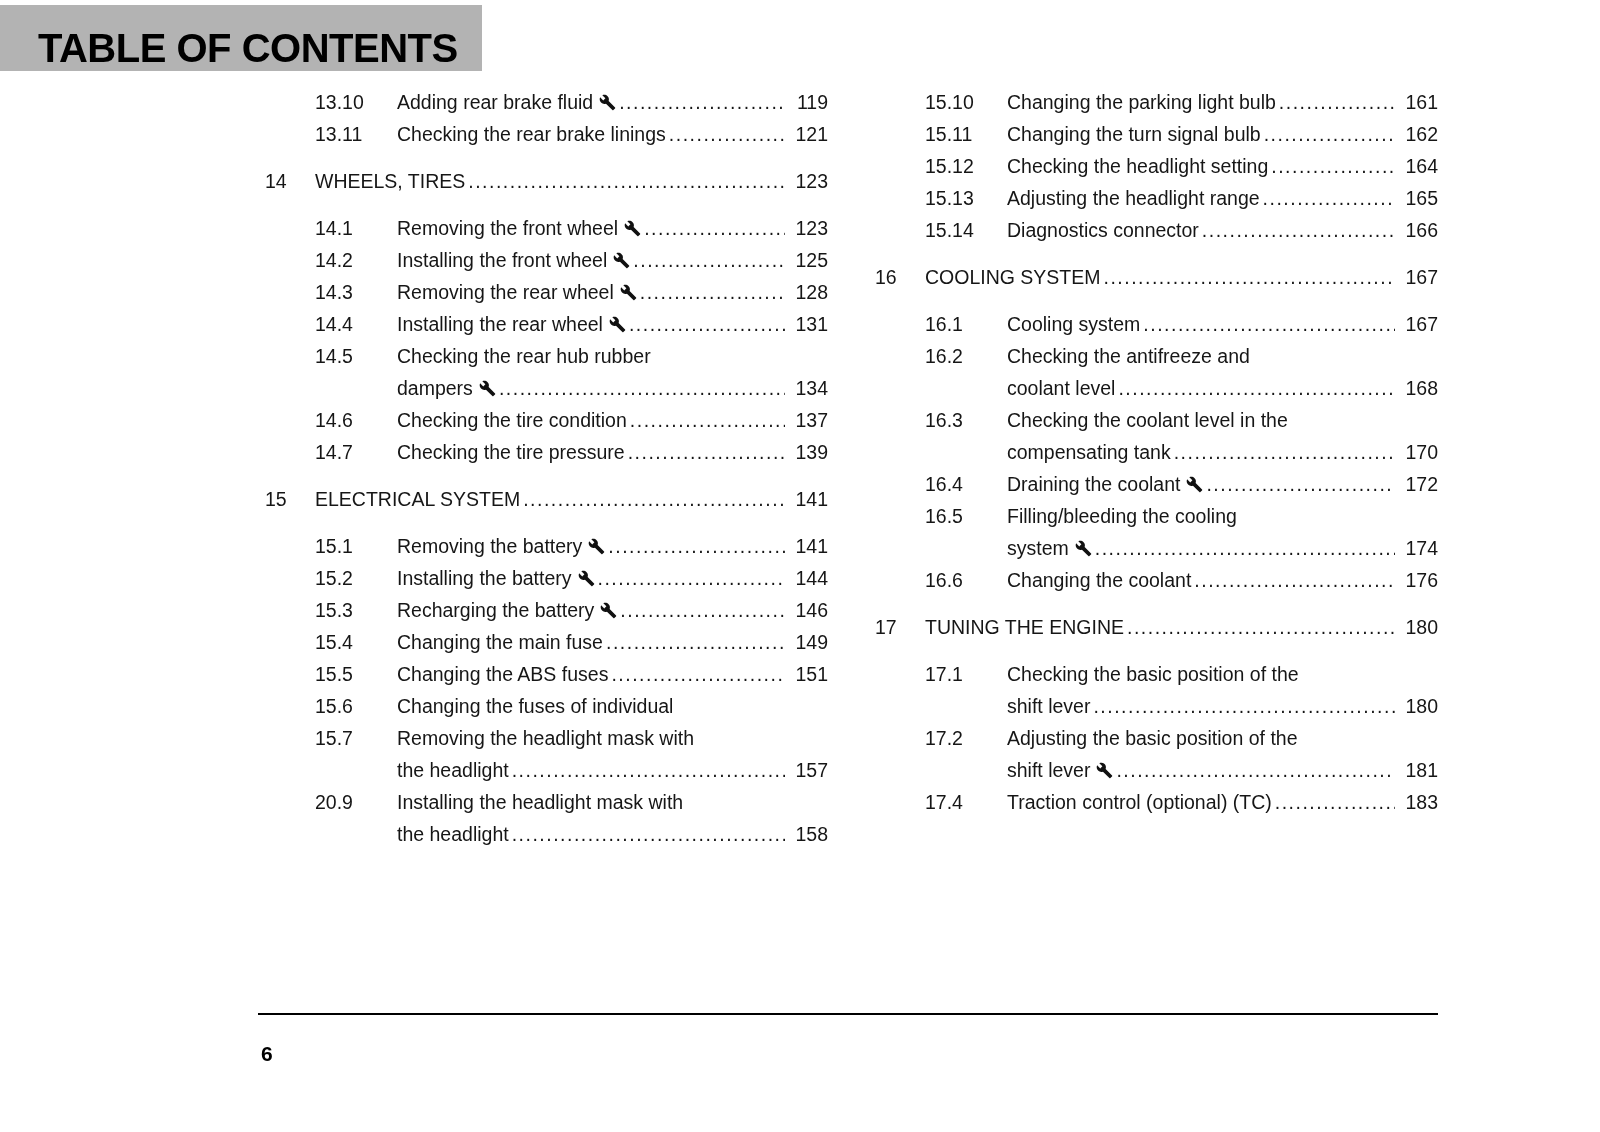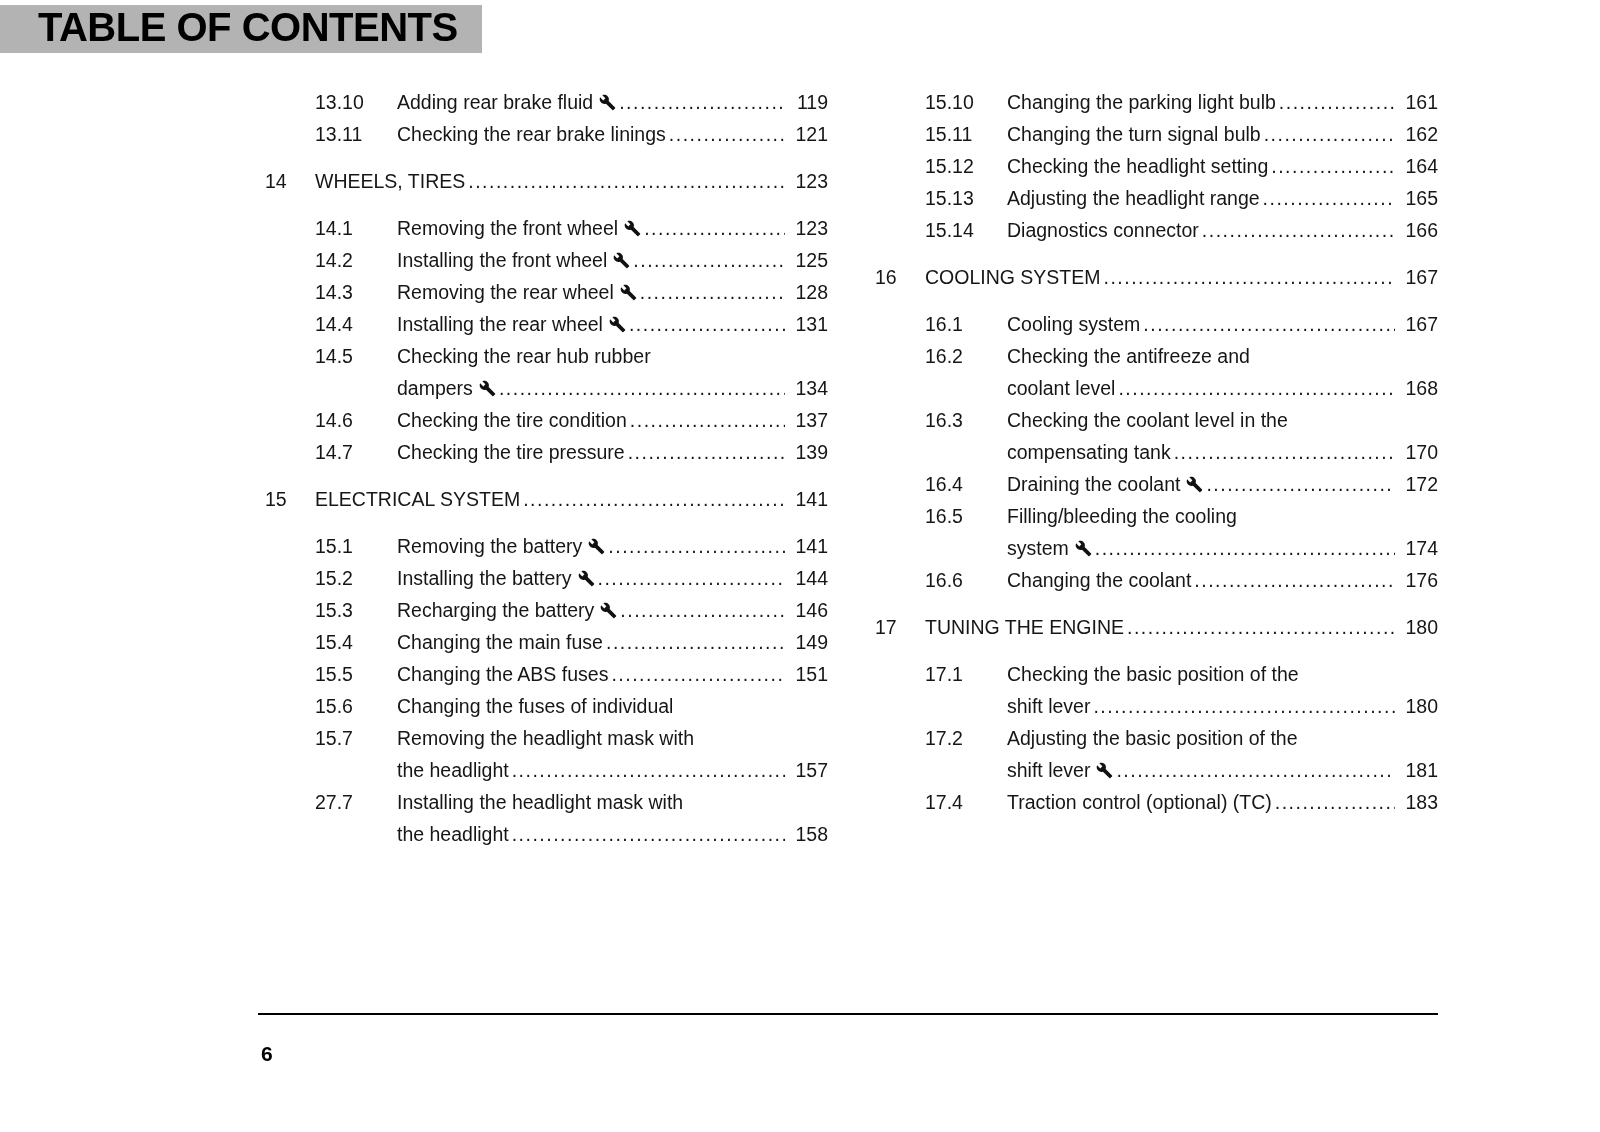--- a/index.html
+++ b/index.html
@@ -9,24 +9,24 @@
     background: #ffffff;
     color: #161616;
     font-family: "Liberation Sans", sans-serif;
     overflow: hidden;
   }
 
   
   .banner {
     position: absolute;
     left: 0; top: 5px;
-    width: 482px; height: 48px;
+    width: 482px; height: 66px;
     background: #b3b3b3;
     display: flex;
-    align-items: flex-start;
+    align-items: flex-end;
     padding-left: 38px;
   }
   .banner .title {
     font-size: 40px;
     font-weight: bold;
     color: #000000;
     letter-spacing: -0.5px;
     white-space: nowrap;
   }
 
@@ -315,21 +315,21 @@
             <span class="text">Removing the headlight mask with</span>
           </div>
           <div class="line">
             <span class="text">the headlight</span>
             <span class="leader"></span>
             <span class="page">157</span>
           </div>
         </div>
       </div>
       <div class="entry sub">
-        <span class="num">27.7</span>
+        <span class="num">20.9</span>
         <div class="body">
           <div class="line">
             <span class="text">Installing the headlight mask with</span>
           </div>
           <div class="line">
             <span class="text">the headlight</span>
             <span class="leader"></span>
             <span class="page">158</span>
           </div>
         </div>

